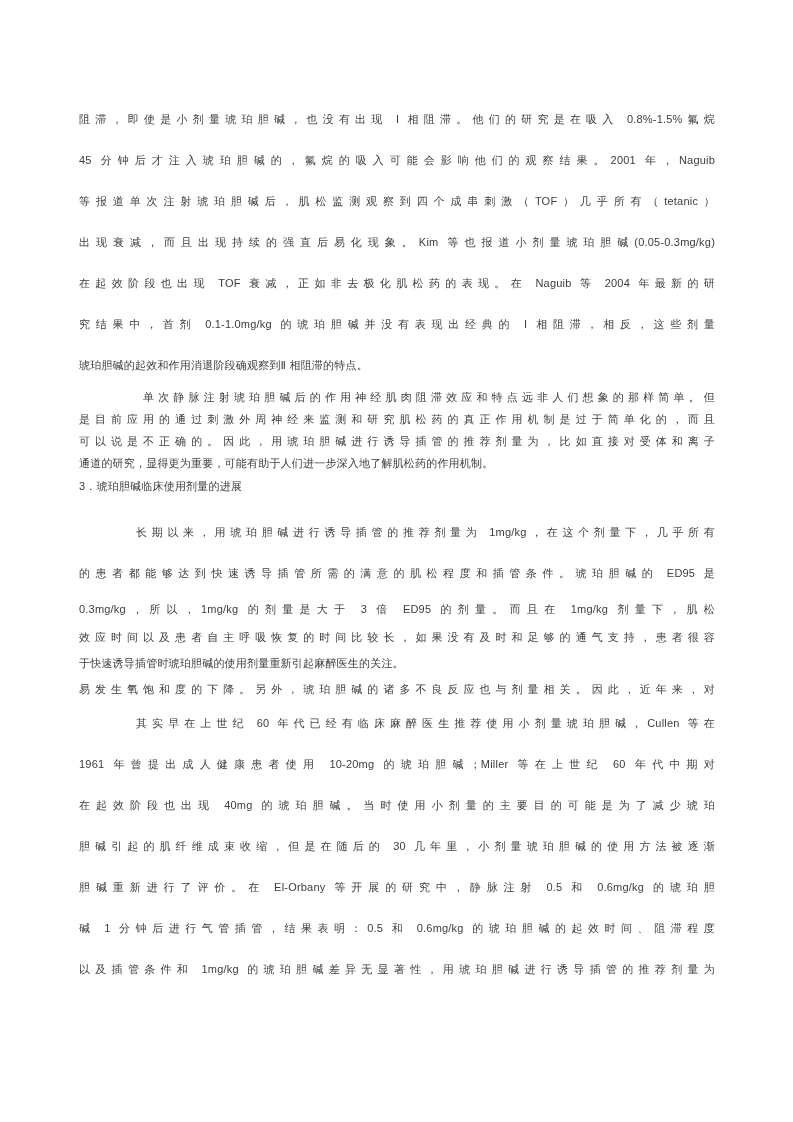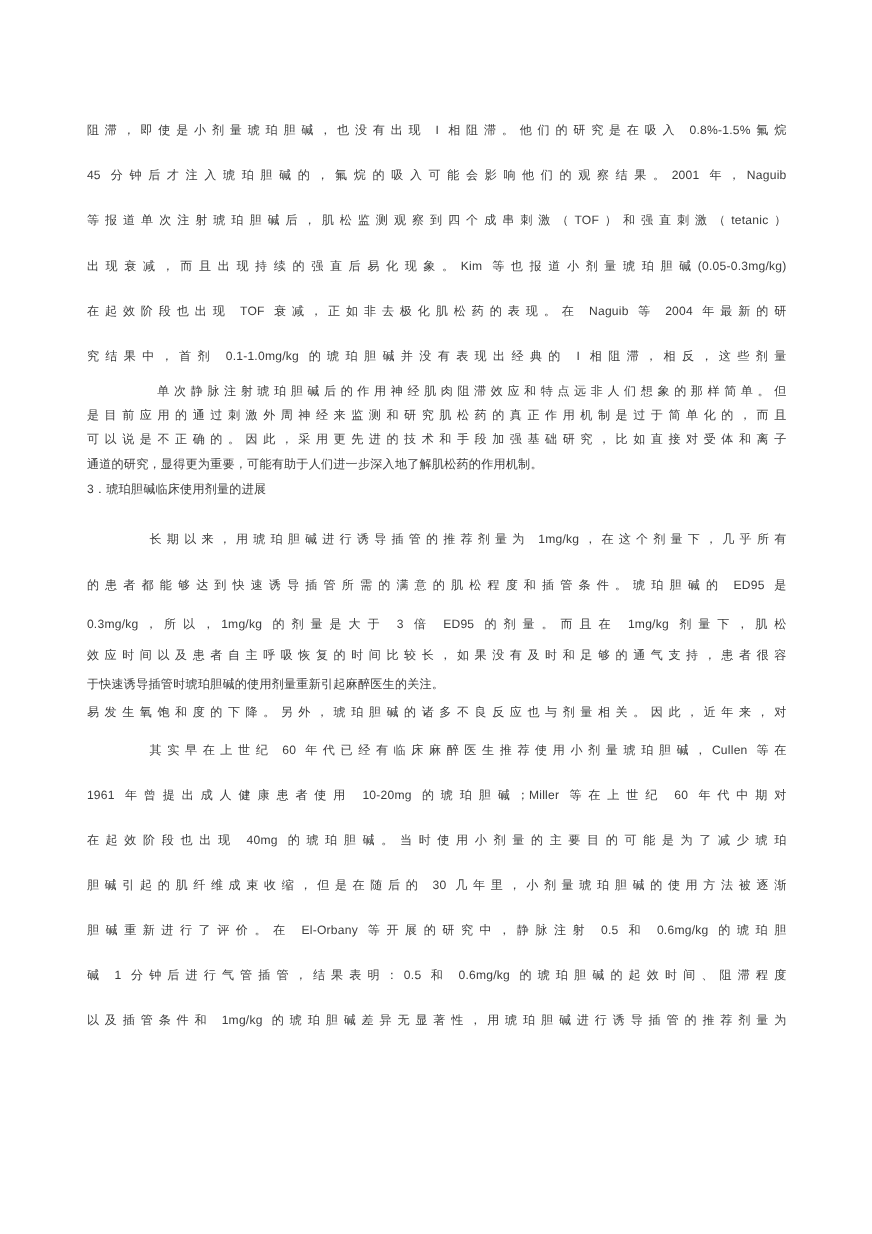--- a/index.html
+++ b/index.html
@@ -59,30 +59,31 @@
 </style>
 </head>
 <body style="background: rgb(255, 255, 255); color: rgb(60, 60, 60);">
 
 <div class="page">
   <div class="content">
 
     <div class="para">
       <div class="line w">阻滞，即使是小剂量琥珀胆碱，也没有出现 I 相阻滞。他们的研究是在吸入 0.8%-1.5%氟烷</div>
       <div class="line w">45 分钟后才注入琥珀胆碱的，氟烷的吸入可能会影响他们的观察结果。2001 年，Naguib</div>
-      <div class="line w">等报道单次注射琥珀胆碱后，肌松监测观察到四个成串刺激（TOF）和强直刺激（tetanic）</div>
+      <div class="line w">等报道单次注射琥珀胆碱后，肌松监测观察到四个成串刺激（TOF）几乎所有（tetanic）</div>
       <div class="line w">出现衰减，而且出现持续的强直后易化现象。Kim 等也报道小剂量琥珀胆碱(0.05-0.3mg/kg)</div>
       <div class="line w">在起效阶段也出现 TOF 衰减，正如非去极化肌松药的表现。在 Naguib 等 2004 年最新的研</div>
       <div class="line w">究结果中，首剂 0.1-1.0mg/kg 的琥珀胆碱并没有表现出经典的 I 相阻滞，相反，这些剂量</div>
+      <div class="line w end">琥珀胆碱的起效和作用消退阶段确观察到Ⅱ 相阻滞的特点。</div>
     </div>
 
     <div class="para">
       <div class="line t ind64">单次静脉注射琥珀胆碱后的作用神经肌肉阻滞效应和特点远非人们想象的那样简单。但</div>
       <div class="line t">是目前应用的通过刺激外周神经来监测和研究肌松药的真正作用机制是过于简单化的，而且</div>
-      <div class="line t">可以说是不正确的。因此，采用更先进的技术和手段加强基础研究，比如直接对受体和离子</div>
+      <div class="line t">可以说是不正确的。因此，用琥珀胆碱进行诱导插管的推荐剂量为，比如直接对受体和离子</div>
       <div class="line t end">通道的研究，显得更为重要，可能有助于人们进一步深入地了解肌松药的作用机制。</div>
     </div>
 
     <div class="heading">3．琥珀胆碱临床使用剂量的进展</div>
 
     <div class="para p3">
       <div class="line w ind57">长期以来，用琥珀胆碱进行诱导插管的推荐剂量为 1mg/kg，在这个剂量下，几乎所有</div>
       <div class="line w">的患者都能够达到快速诱导插管所需的满意的肌松程度和插管条件。琥珀胆碱的 ED95 是</div>
       <div class="line m30">0.3mg/kg，所以，1mg/kg 的剂量是大于 3 倍 ED95 的剂量。而且在 1mg/kg 剂量下，肌松</div>
       <div class="line m26">效应时间以及患者自主呼吸恢复的时间比较长，如果没有及时和足够的通气支持，患者很容</div>

